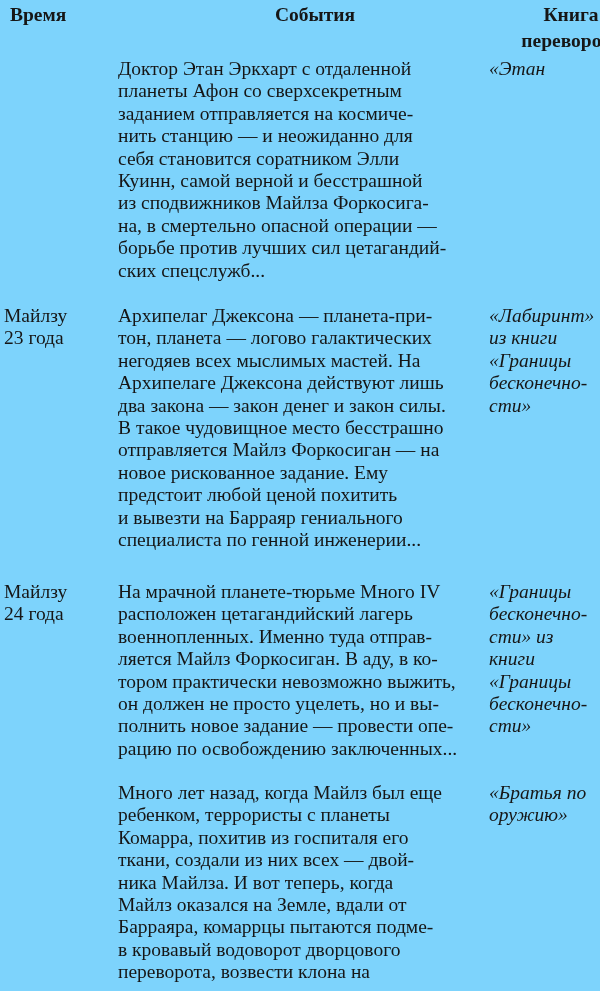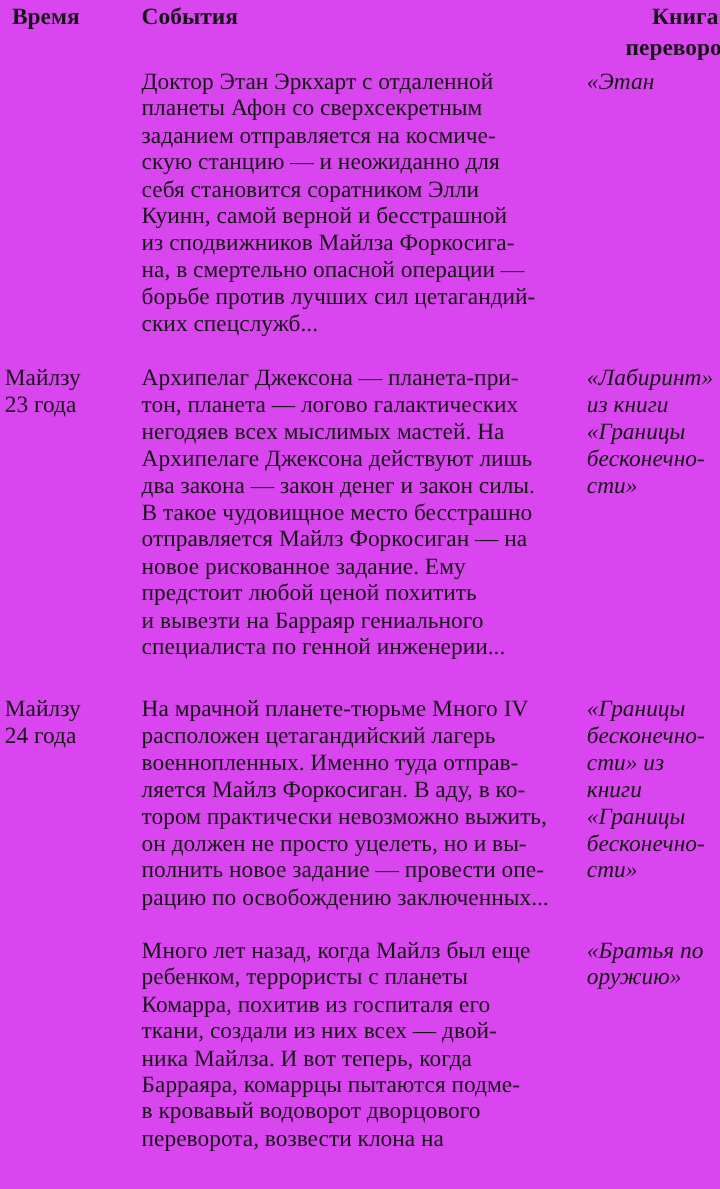--- a/index.html
+++ b/index.html
@@ -4,36 +4,36 @@
 <style>
   html, body {
     margin: 0;
     padding: 0;
     background: #ffffff;
   }
   .page {
     position: relative;
     width: 600px;
     height: 991px;
-    background: #d946ef;
+    background: #7dd3fc;
     color: #161616;
     font-family: "Liberation Serif", "DejaVu Serif", serif;
     font-size: 19.5px;
     overflow: hidden;
   }
   
   .hdr {
     position: absolute;
     top: 2px;
     font-weight: bold;
     line-height: 26px;
     white-space: nowrap;
   }
   .hdr-time   { left: 10px; }
-  .hdr-events { left: 118px; width: 368px; }
+  .hdr-events { left: 131px; width: 368px; text-align: center; }
   .hdr-book   { left: 486px; width: 114px; text-align: center; white-space: normal; margin-left: 28px; }
   
   .row { position: absolute; left: 0; width: 600px; }
   .col { position: absolute; top: 0; }
   .col-time   { left: 4px;  width: 104px; }
   .col-events { left: 118px; width: 372px; }
   .col-book   { left: 489px; width: 110px; font-style: italic; }
   .line {
     line-height: 22.4px;
     white-space: nowrap;
@@ -54,21 +54,21 @@
     <div>переворота</div>
   </div>
 
   <div id="rows">
       <div class="row" style="top: 58px;">
         <div class="col col-time"></div>
         <div class="col col-events">
           <div class="line">Доктор Этан Эркхарт с отдаленной</div>
           <div class="line">планеты Афон со сверхсекретным</div>
           <div class="line">заданием отправляется на космиче-</div>
-          <div class="line">скую станцию — и неожиданно для</div>
+          <div class="line">нить станцию — и неожиданно для</div>
           <div class="line">себя становится соратником Элли</div>
           <div class="line">Куинн, самой верной и бесстрашной</div>
           <div class="line">из сподвижников Майлза Форкосига-</div>
           <div class="line">на, в смертельно опасной операции —</div>
           <div class="line">борьбе против лучших сил цетагандий-</div>
           <div class="line">ских спецслужб...</div>
         </div>
         <div class="col col-book">
           <div class="line">«Этан</div>
         </div>
@@ -125,20 +125,21 @@
         </div>
       </div>
       <div class="row" style="top: 782px;">
         <div class="col col-time"></div>
         <div class="col col-events">
           <div class="line">Много лет назад, когда Майлз был еще</div>
           <div class="line">ребенком, террористы с планеты</div>
           <div class="line">Комарра, похитив из госпиталя его</div>
           <div class="line">ткани, создали из них всех — двой-</div>
           <div class="line">ника Майлза. И вот теперь, когда</div>
+          <div class="line">Майлз оказался на Земле, вдали от</div>
           <div class="line">Барраяра, комаррцы пытаются подме-</div>
           <div class="line">в кровавый водоворот дворцового</div>
           <div class="line">переворота, возвести клона на</div>
         </div>
         <div class="col col-book">
           <div class="line">«Братья по</div>
           <div class="line">оружию»</div>
         </div>
       </div>
     </div>

